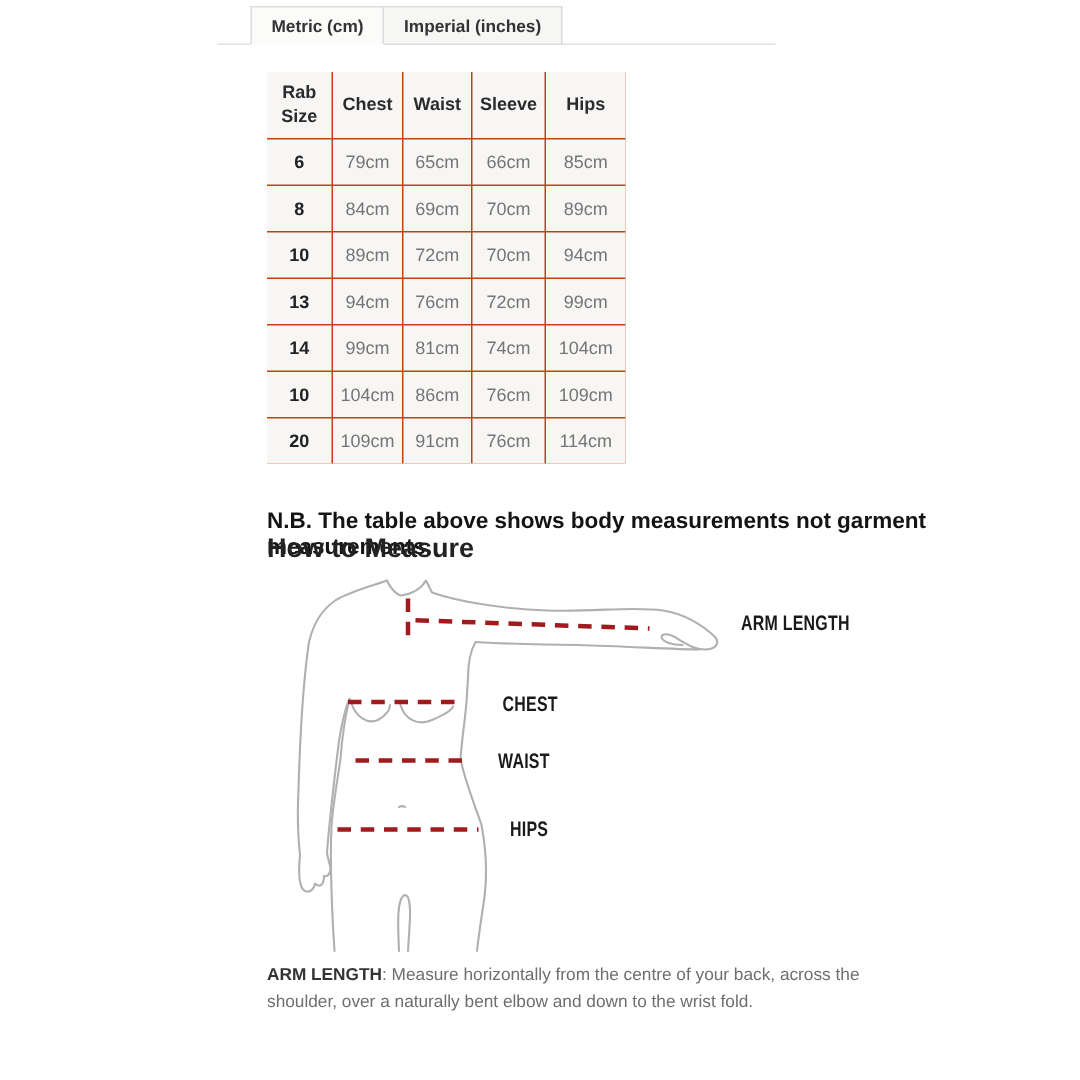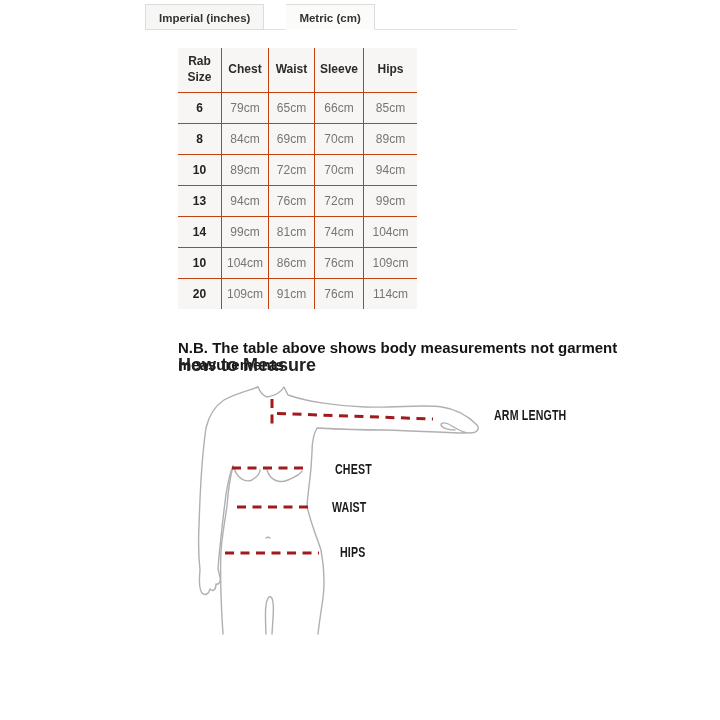--- a/index.html
+++ b/index.html
@@ -67,22 +67,22 @@
 
   
   .instructions { position:absolute; left:178px; top:641px; width:400px; }
   .instr { font-size:11.5px; line-height:1.58; color:#6e6e6e; margin-bottom:11px; }
   .instr .instr-label { font-weight:bold; color:#333; }
 </style>
 </head>
 <body>
 
 <div class="tabbar">
+  <div class="tab first active">Metric (cm)</div>
   <div class="tab">Imperial (inches)</div>
-  <div class="tab first active">Metric (cm)</div>
 </div>
 
 <div class="size-table">
   <div class="cell head">Rab Size</div>
   <div class="cell head">Chest</div>
   <div class="cell head">Waist</div>
   <div class="cell head">Sleeve</div>
   <div class="cell head">Hips</div>
 
   <div class="cell sizecol">6</div>
@@ -192,15 +192,18 @@
     </g>
   </svg>
   <span class="diag-label lbl-armlength">ARM LENGTH</span>
   <span class="diag-label lbl-chest">CHEST</span>
   <span class="diag-label lbl-waist">WAIST</span>
   <span class="diag-label lbl-hips">HIPS</span>
 </div>
 
 <div class="instructions">
   <div class="instr">
+    <span class="instr-label">ARM LENGTH</span><span>: Measure horizontally from the centre of your back, across the shoulder, over a naturally bent elbow and down to the wrist fold.</span>
+  </div>
+  <div class="instr">
     
   </div>
 </div>
 
 </body></html>

